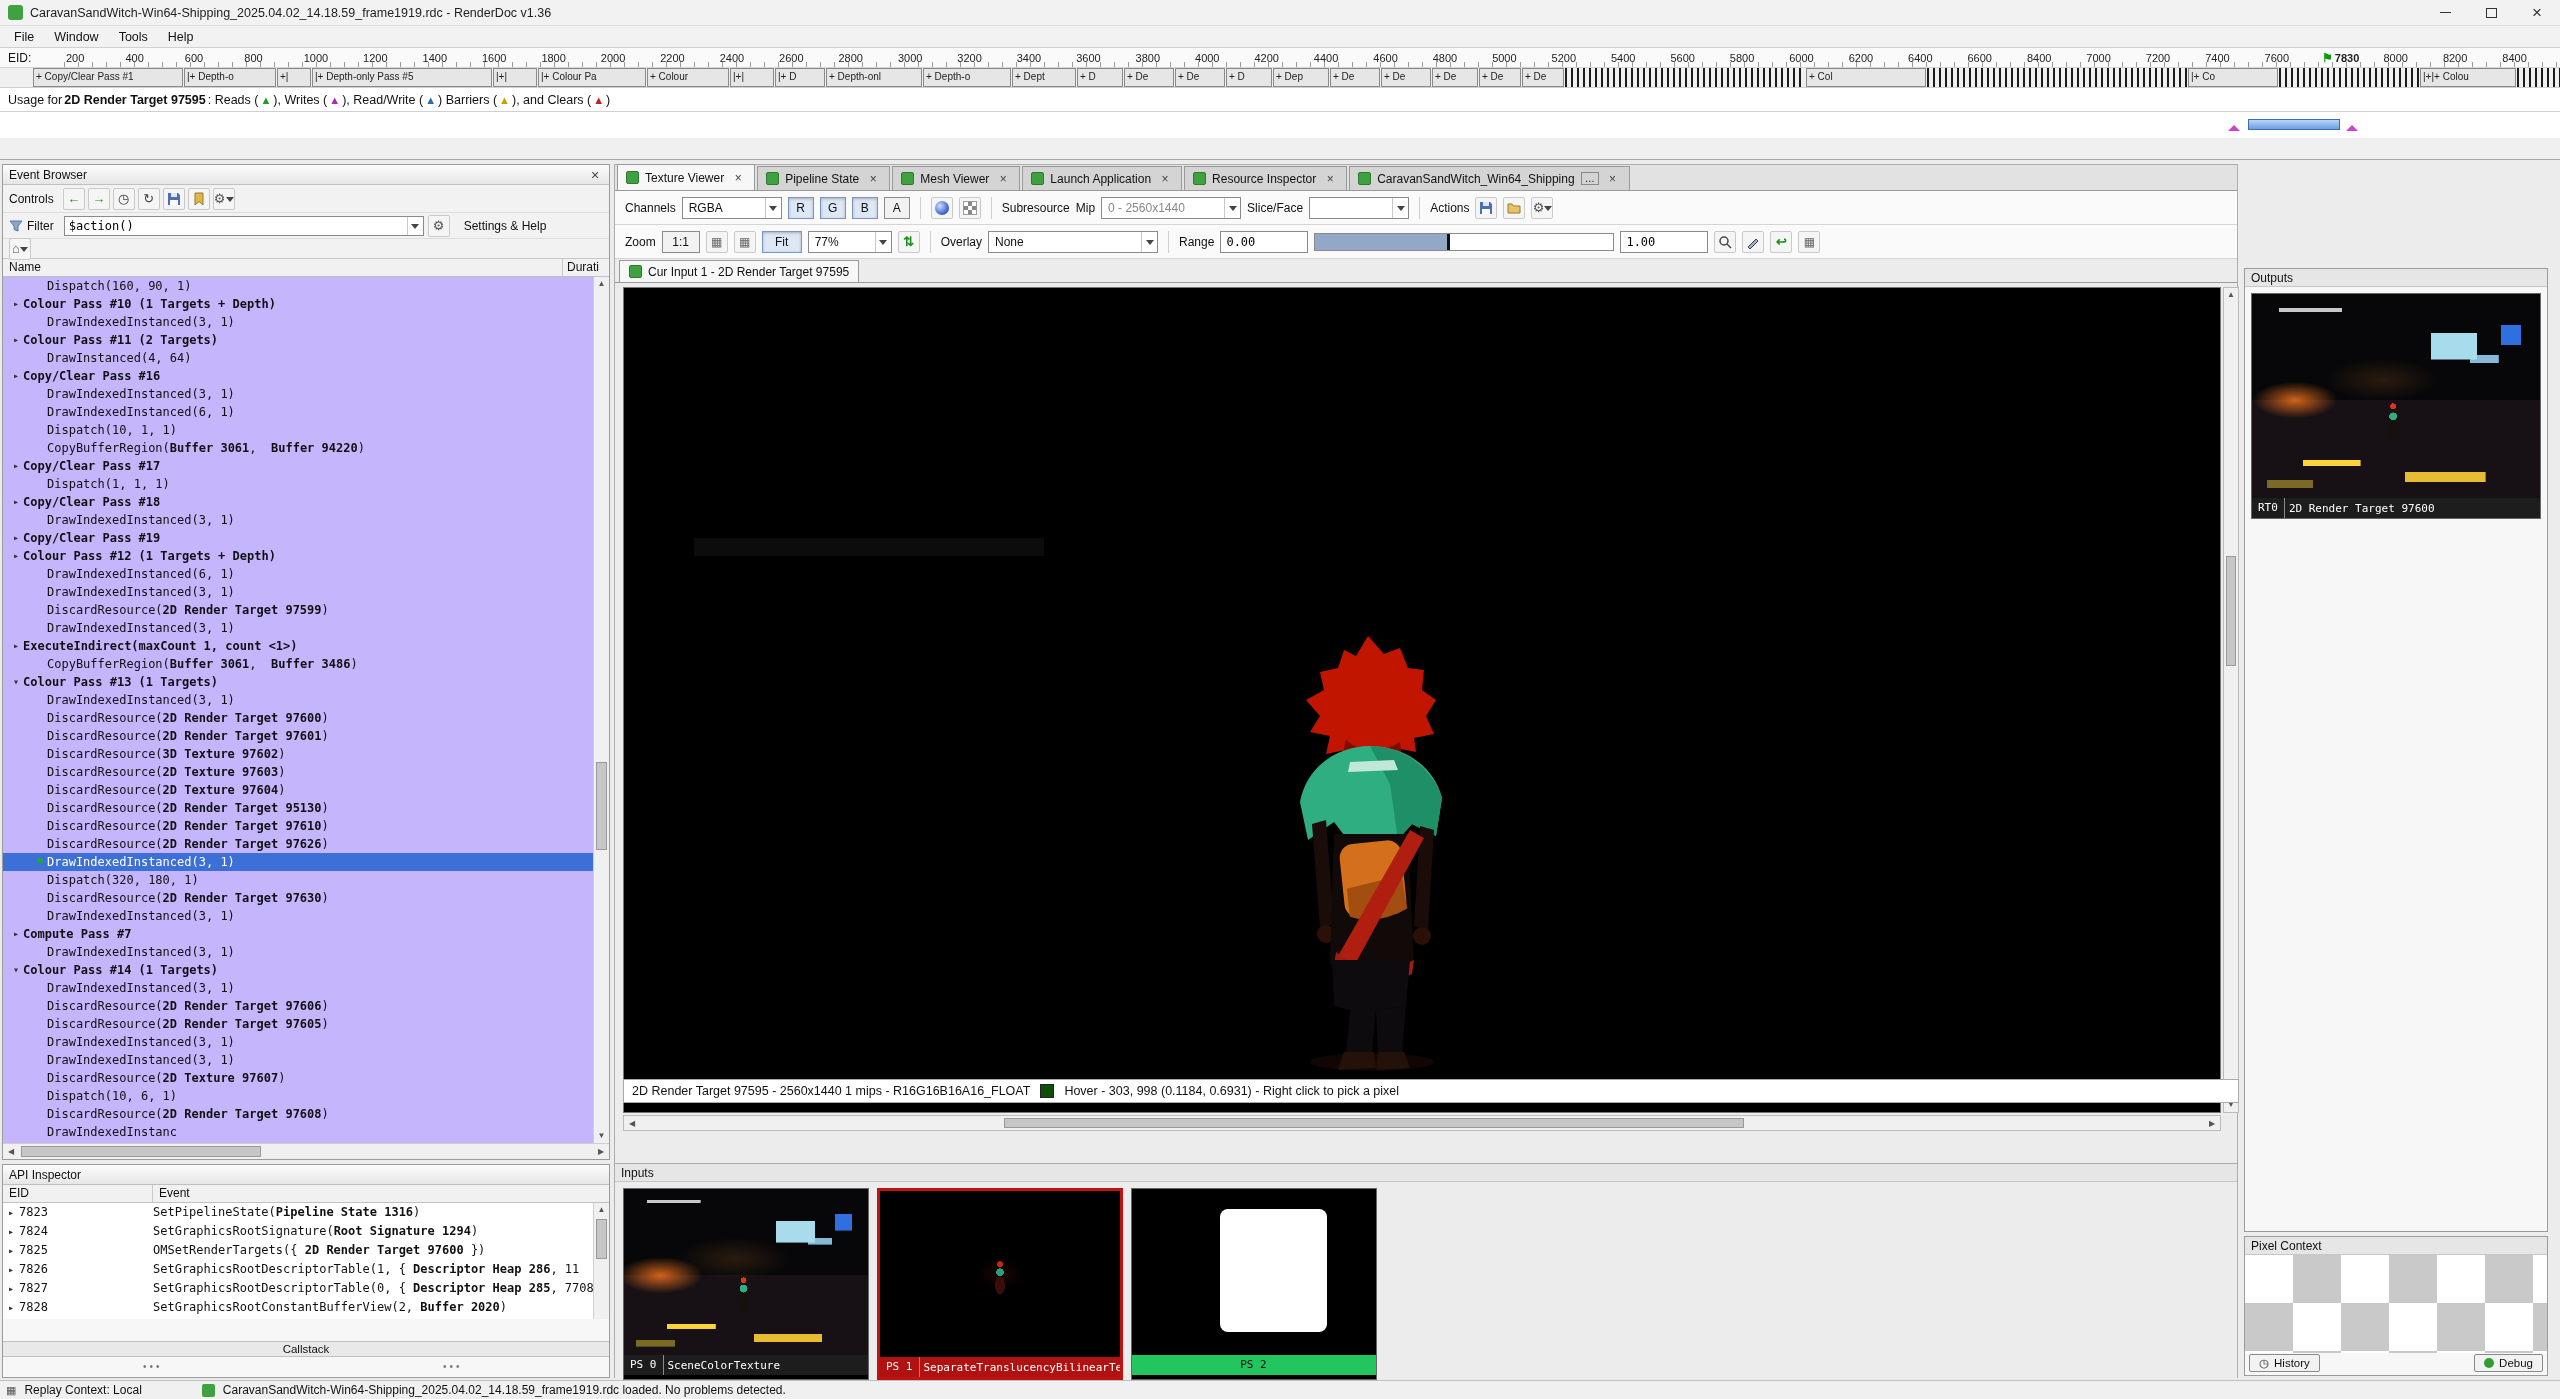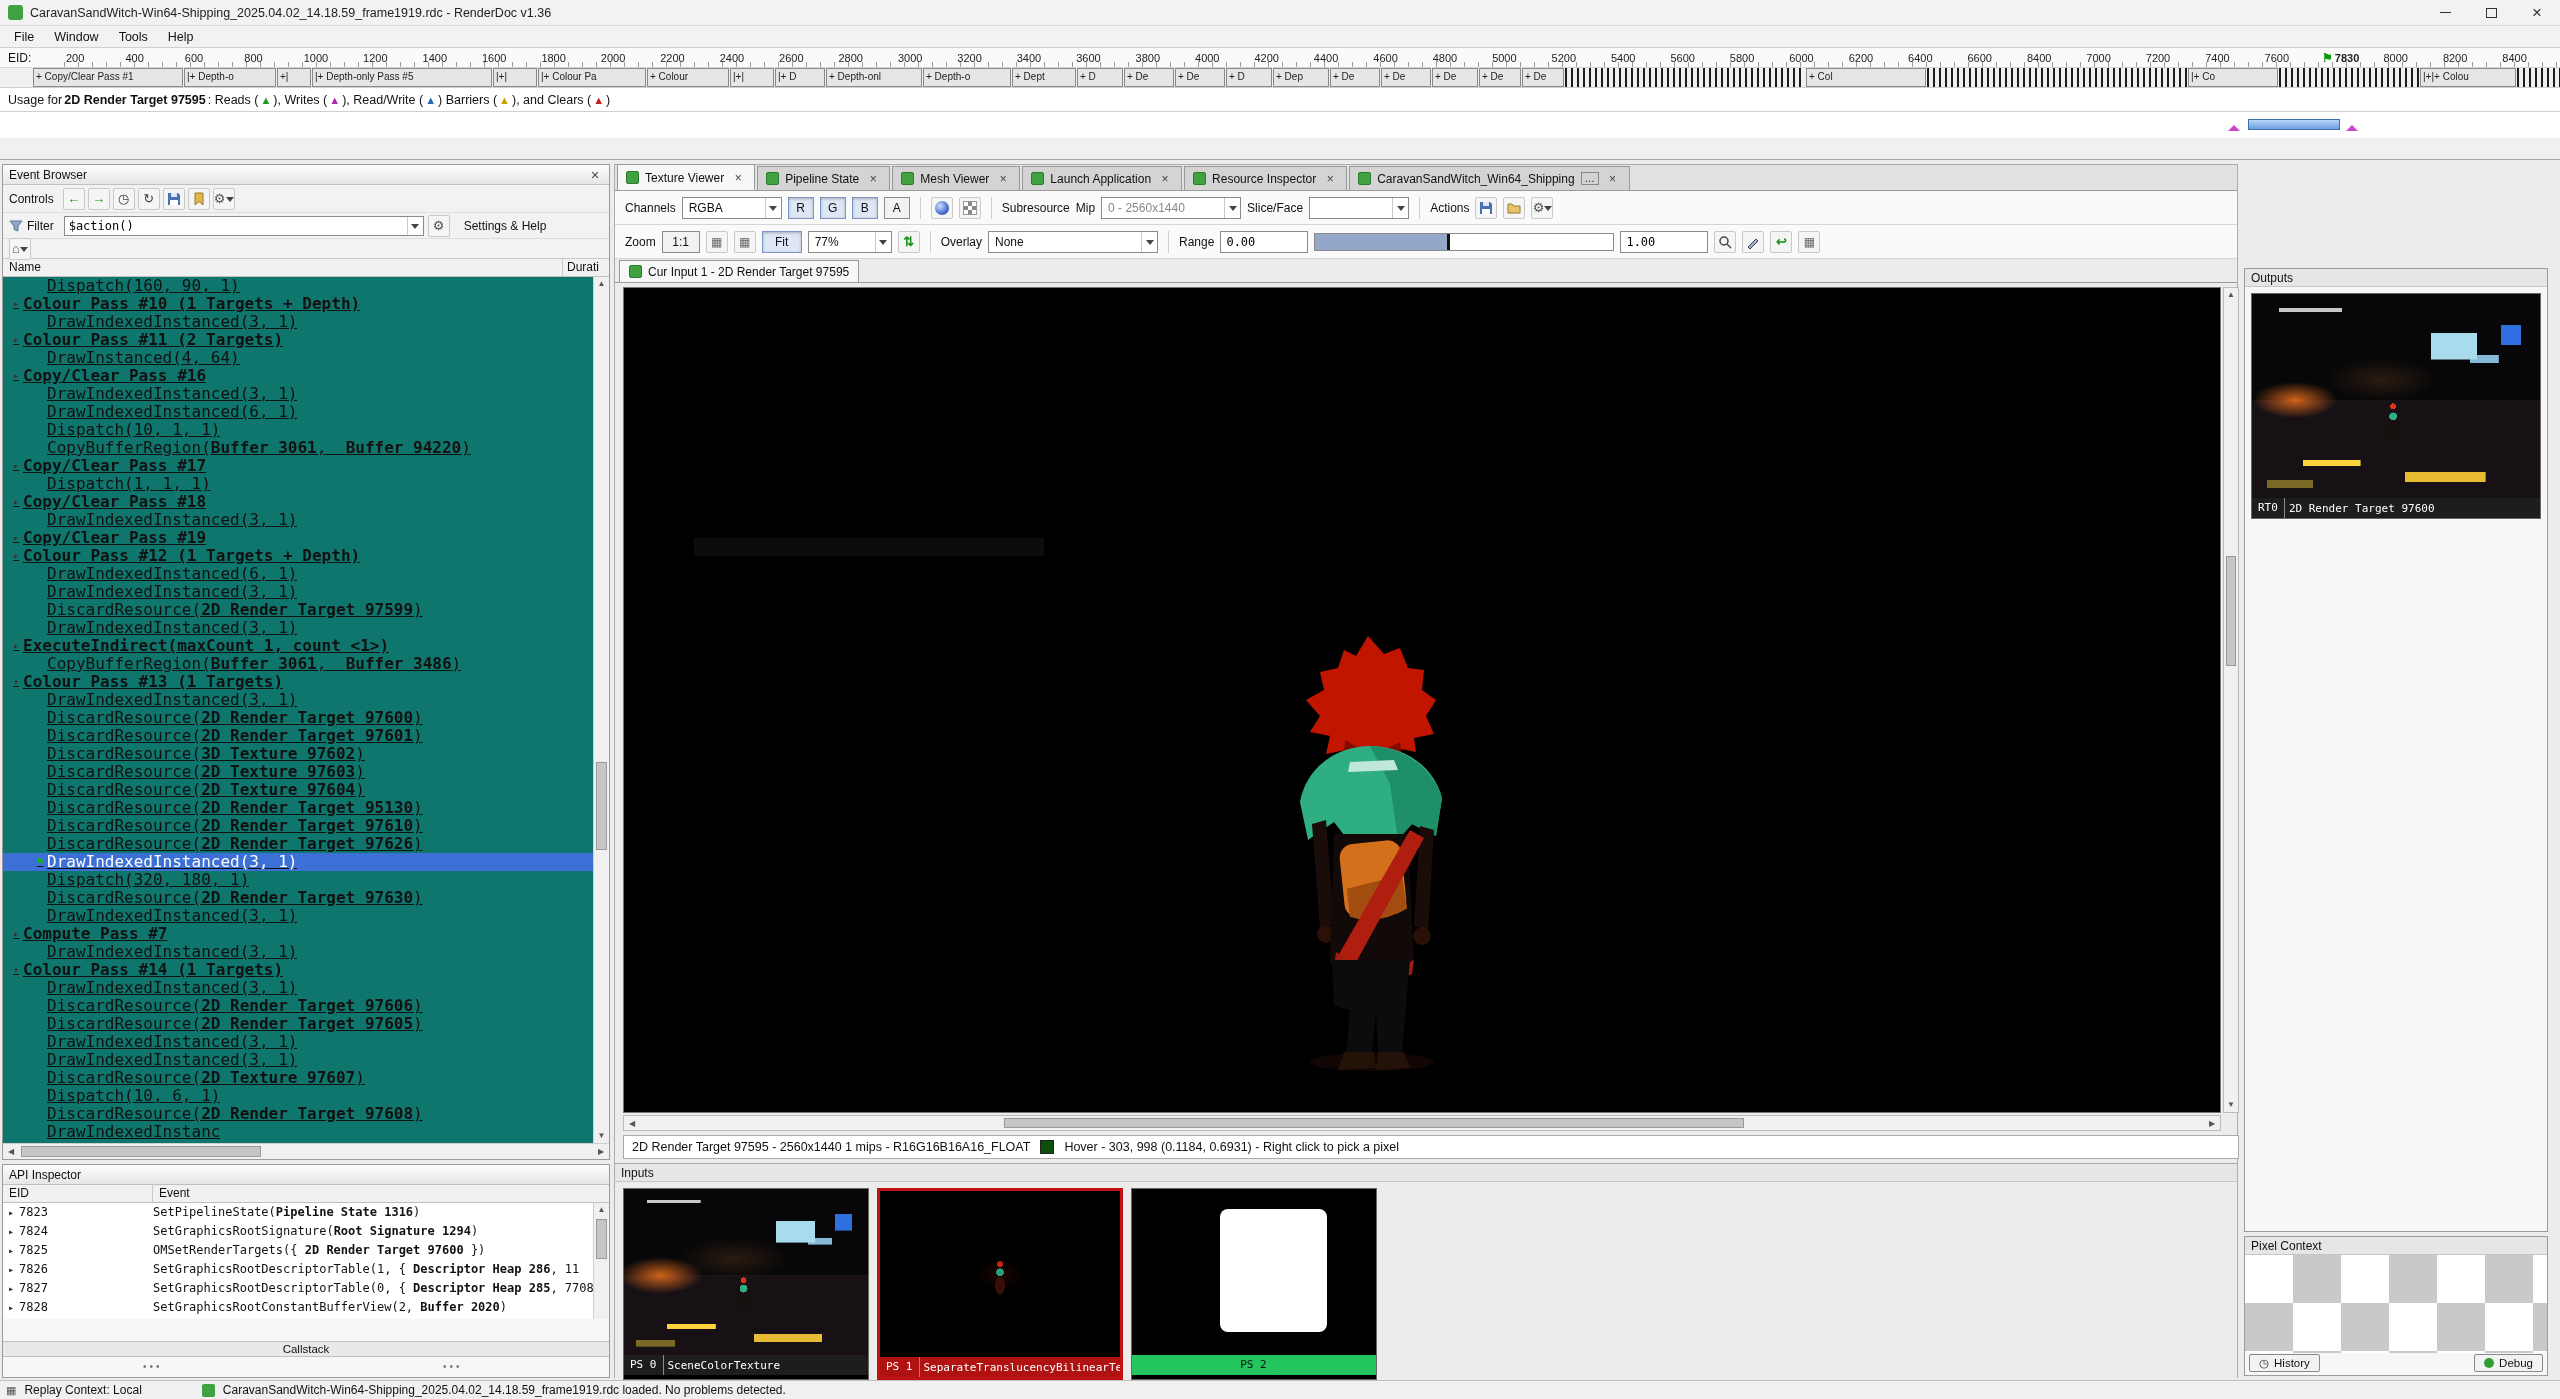--- a/index.html
+++ b/index.html
@@ -69,21 +69,21 @@
   .caret { width: 0; height: 0; border: 4px solid transparent; border-top: 5px solid #444; margin-top: 5px; display: inline-block; }
   .eb-filter { height: 26px; display: flex; align-items: center; gap: 4px; padding: 0 6px; background: #f2f2f2; border-bottom: 1px solid #ddd; }
   .filter-combo { flex: 0 0 360px; height: 20px; border: 1px solid #8a8a8a; background: #fff; display: flex; align-items: center; }
   .filter-input { flex: 1; border: none; outline: none; font-size: 12px; padding: 0 4px; font-family: "DejaVu Sans Mono", monospace; min-width: 0; }
   .combo-arrow-box { width: 16px; height: 100%; border-left: 1px solid #c9c9c9; display: flex; align-items: center; justify-content: center; flex: none; }
   .settings-link { font-size: 12px; margin-left: 10px; white-space: nowrap; }
   .eb-bookmarks { height: 20px; display: flex; align-items: center; padding: 0 6px; background: #f2f2f2; border-bottom: 1px solid #c9c9c9; gap: 2px; }
   .eb-colhdr { height: 18px; display: flex; background: #f1f1f1; border-bottom: 1px solid #c0c0c0; font-size: 12px; align-items: center; }
   .name-col { flex: 1; padding-left: 6px; border-right: 1px solid #c9c9c9; height: 100%; line-height: 17px; }
   .dur-col { width: 46px; padding-left: 4px; overflow: hidden; white-space: nowrap; height: 100%; line-height: 17px; }
-  .eb-rows { position: absolute; top: 112px; left: 0; right: 16px; bottom: 16px; overflow: hidden; background: #0f766e; font-family: "DejaVu Sans Mono", monospace; font-size: 16px; text-decoration: underline; }
+  .eb-rows { position: absolute; top: 112px; left: 0; right: 16px; bottom: 16px; overflow: hidden; background: #c4b5fd; font-family: "DejaVu Sans Mono", monospace; font-size: 12px; }
   .ev-row { height: 18px; line-height: 18px; display: flex; white-space: nowrap; }
   .ev-row .arrow { width: 14px; flex: none; text-align: center; color: #333; font-size: 10px; }
   .ev-row.i0 .arrow { margin-left: 6px; }
   .ev-row.i1 .arrow { margin-left: 30px; }
   .ev-row.exp-r .arrow::before { content: "▸"; }
   .ev-row.exp-d .arrow::before { content: "▾"; }
   .ev-row.cur .arrow::before { content: "⚑"; color: #18b418; font-size: 11px; }
   .ev-row.i0 { font-weight: bold; }
   .res-name { font-weight: bold; }
   .ev-row .txt { white-space: pre; overflow: hidden; }
@@ -143,21 +143,21 @@
   .range-thumb { position: absolute; left: 44%; top: 0; bottom: 0; width: 3px; background: #111; }
   .tex-tabstrip { height: 24px; background: #ececec; border-bottom: 1px solid #9a9a9a; display: flex; align-items: flex-end; padding-left: 4px; }
   .tex-tab { height: 22px; display: flex; align-items: center; gap: 6px; padding: 0 9px; background: #f7f7f7; border: 1px solid #9a9a9a; border-bottom: none; font-size: 12px; }
   .tex-view { position: absolute; left: 8px; top: 122px; width: 1598px; height: 826px; background: #000; border: 1px solid #777; overflow: hidden; }
   .tex-faint { position: absolute; left: 70px; top: 250px; width: 350px; height: 18px; background: #0c0c0c; }
   .char-svg { position: absolute; left: 626px; top: 346px; width: 240px; height: 440px; }
   .tex-vscroll { position: absolute; left: 1608px; top: 122px; width: 16px; height: 826px; background: #f0f0f0; border: 1px solid #bbb; }
   .tex-vscroll .sb-thumb { position: absolute; left: 2px; right: 2px; top: 268px; height: 110px; background: #c6c6c6; border: 1px solid #9a9a9a; }
   .tex-hscroll { position: absolute; left: 8px; top: 950px; width: 1598px; height: 16px; background: #f0f0f0; border: 1px solid #bbb; }
   .tex-hscroll .sb-thumb-h { position: absolute; top: 2px; bottom: 2px; left: 380px; width: 740px; background: #c6c6c6; border: 1px solid #9a9a9a; }
-  .tex-status { position: absolute; left: 8px; top: 970px; width: 1616px; height: 24px; background: #fff; border: 1px solid #aaa; display: flex; align-items: center; gap: 10px; padding: 0 8px; font-size: 12.5px; white-space: nowrap; overflow: hidden; }
+  .tex-status { position: absolute; left: 8px; top: 914px; width: 1616px; height: 24px; background: #fff; border: 1px solid #aaa; display: flex; align-items: center; gap: 10px; padding: 0 8px; font-size: 12.5px; white-space: nowrap; overflow: hidden; }
   .swatch { width: 14px; height: 14px; background: #0b4f0b; border: 1px solid #222; flex: none; }
 
   
   .inputs-panel { position: absolute; left: 0; top: 998px; width: 1622px; height: 215px; background: #ececec; border-top: 1px solid #aaa; }
   .thumbs { display: flex; gap: 8px; padding: 6px 8px; }
   .thumb { width: 246px; border: 1px solid #666; background: #000; flex: none; }
   .thumb.sel { border: 3px solid #c01212; }
   .thumb-img { height: 166px; position: relative; overflow: hidden; background: #000; }
   .vis { position: absolute; inset: 0; }
   .thumb-caption { height: 20px; display: flex; font-family: "DejaVu Sans Mono", monospace; font-size: 11px; color: #fff; background: #4a4a4a; align-items: center; }

